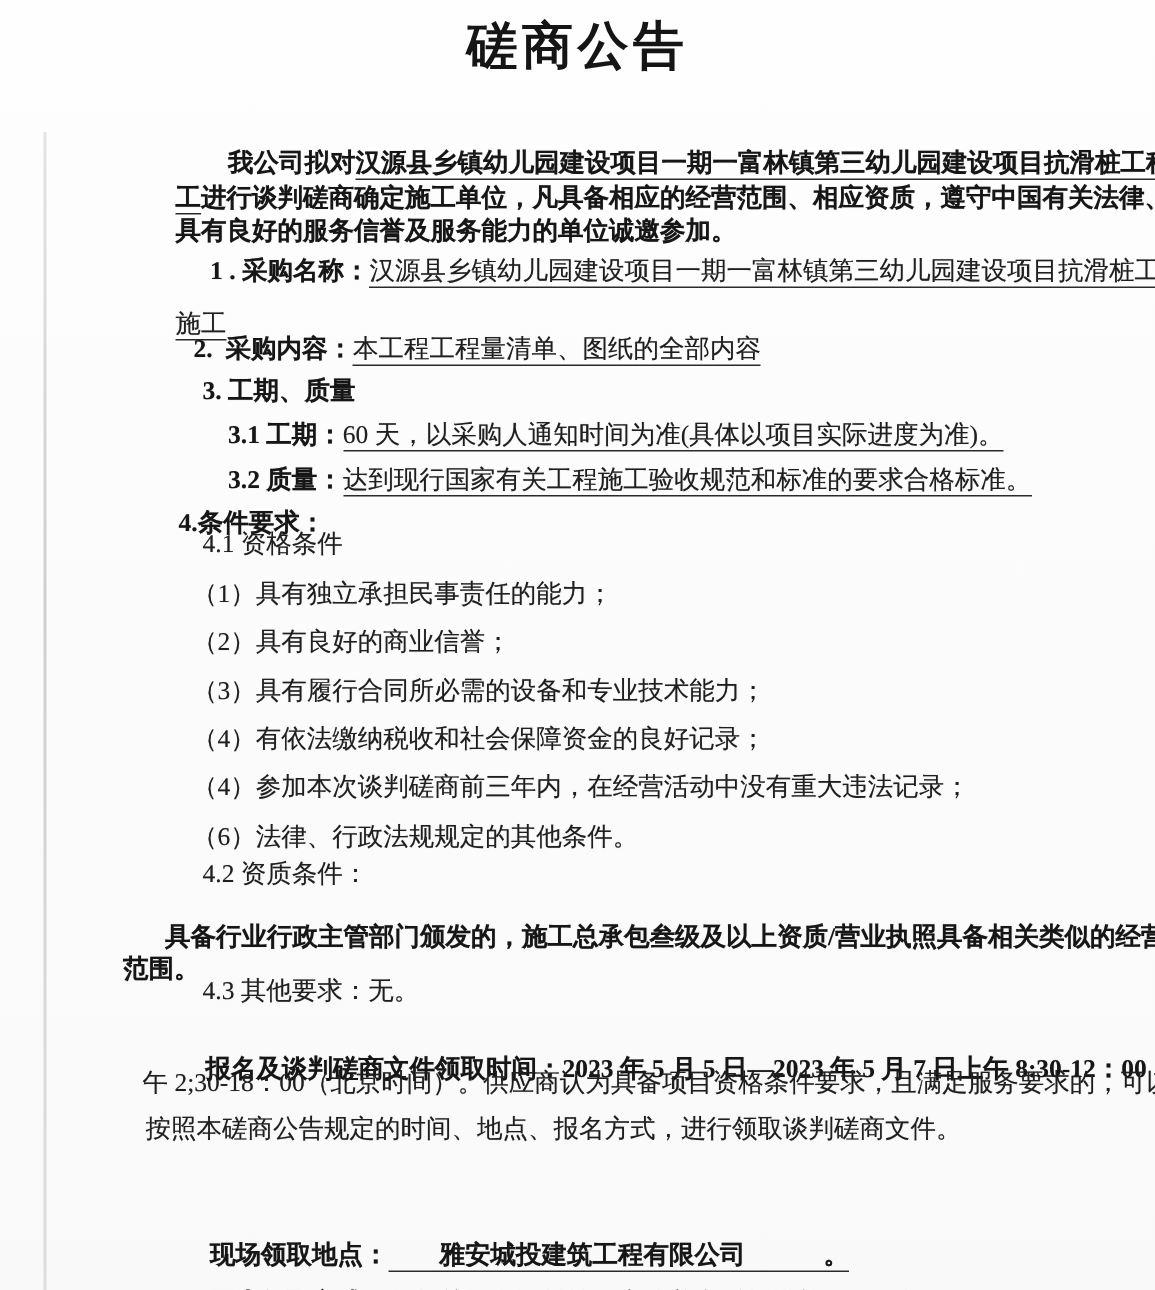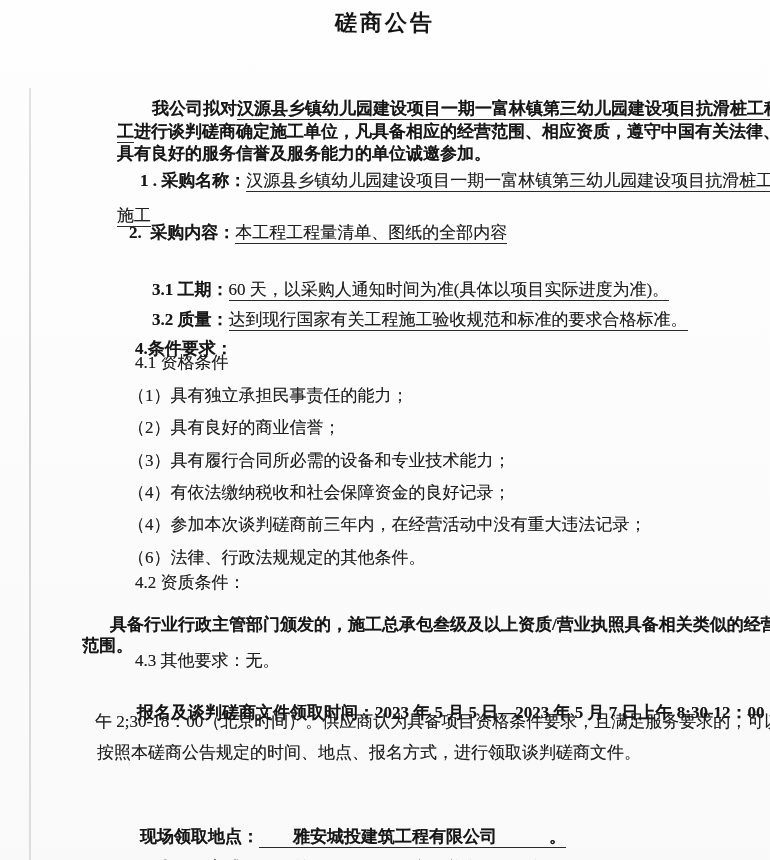--- a/index.html
+++ b/index.html
@@ -26,21 +26,21 @@
     height: 772px;
     background: linear-gradient(180deg, #e3e3e3, #cfcfcf 40%, #dedede);
   }
   .title {
     position: absolute;
     top: 8px;
     left: 0;
     width: 100%;
     margin: 0;
     text-align: center;
-    font-size: 22px;
+    font-size: 34px;
     font-weight: bold;
     letter-spacing: 3px;
     color: #151515;
   }
   .line {
     position: absolute;
     white-space: pre;
     font-size: 17px;
     line-height: 22px;
     text-shadow: 0 0 0.5px rgba(20,20,20,0.45);
@@ -72,28 +72,31 @@
     <span class="b">1 . 采购名称：</span><span class="u">汉源县乡镇幼儿园建设项目一期一富林镇第三幼儿园建设项目抗滑桩工程</span>
   </div>
   <div class="line" style="top:183px; left:100px;">
     <span class="u">施工</span>
   </div>
 
   <div class="line" style="top:200px; left:112px;">
     <span class="b">2.  采购内容：</span><span class="u">本工程工程量清单、图纸的全部内容</span>
   </div>
 
+  <div class="line" style="top:228px; left:118px;">
+    <span class="b">3. 工期、质量</span>
+  </div>
   <div class="line" style="top:257px; left:135px;">
     <span class="b">3.1 工期：</span><span class="u">60 天，以采购人通知时间为准(具体以项目实际进度为准)。</span>
   </div>
   <div class="line" style="top:287px; left:135px;">
     <span class="b">3.2 质量：</span><span class="u">达到现行国家有关工程施工验收规范和标准的要求合格标准。</span>
   </div>
 
-  <div class="line" style="top:316px; left:118px;text-align:center;">
+  <div class="line" style="top:316px; left:102px;text-align:center;">
     <span class="b">4.条件要求：</span>
   </div>
   <div class="line" style="top:352px; left:135px;">4.1 资格条件</div>
 
   <div class="line" style="top:385px; left:128px;">（1）具有独立承担民事责任的能力；</div>
   <div class="line" style="top:417px; left:128px;">（2）具有良好的商业信誉；</div>
   <div class="line" style="top:450px; left:128px;">（3）具有履行合同所必需的设备和专业技术能力；</div>
   <div class="line" style="top:482px; left:128px;">（4）有依法缴纳税收和社会保障资金的良好记录；</div>
   <div class="line" style="top:514px; left:128px;">（4）参加本次谈判磋商前三年内，在经营活动中没有重大违法记录；</div>
   <div class="line" style="top:547px; left:128px;">（6）法律、行政法规规定的其他条件。</div>

